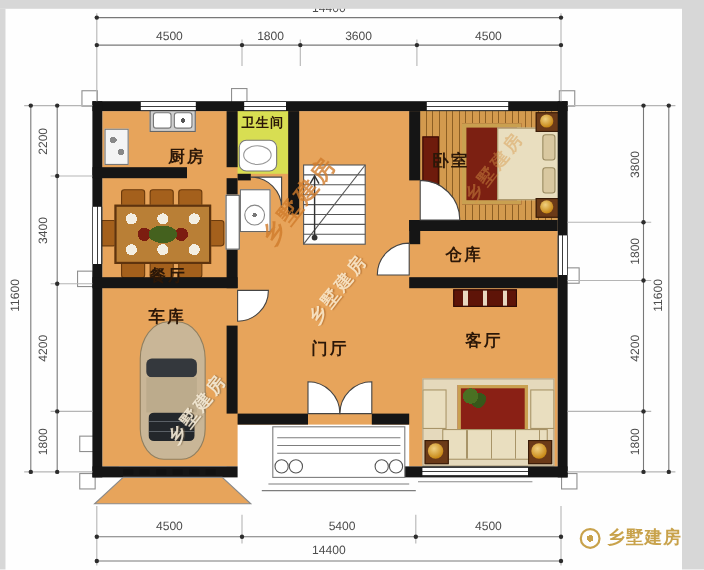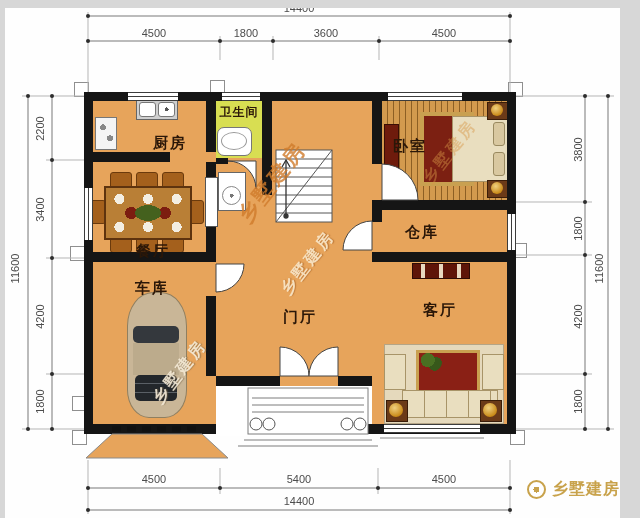--- a/index.html
+++ b/index.html
@@ -267,21 +267,21 @@
     </g>
   </svg>
 
   <div class="dim" style="left:276px;top:2px;">14400</div>
   <div class="dim" style="left:131px;top:27px;">4500</div>
   <div class="dim" style="left:223px;top:27px;">1800</div>
   <div class="dim" style="left:303px;top:27px;">3600</div>
   <div class="dim" style="left:421px;top:27px;">4500</div>
 
   <div class="dim" style="left:131px;top:473px;">4500</div>
-  <div class="dim" style="left:276px;top:473px;">5400</div>
+  <div class="dim" style="left:288px;top:473px;">5400</div>
   <div class="dim" style="left:421px;top:473px;">4500</div>
   <div class="dim" style="left:276px;top:495px;">14400</div>
 
   <div class="dim dim-v" style="left:17px;top:122px;">2200</div>
   <div class="dim dim-v" style="left:17px;top:203px;">3400</div>
   <div class="dim dim-v" style="left:17px;top:310px;">4200</div>
   <div class="dim dim-v" style="left:17px;top:395px;">1800</div>
   <div class="dim dim-v" style="left:-8px;top:262px;">11600</div>
 
   <div class="dim dim-v" style="left:555px;top:143px;">3800</div>

